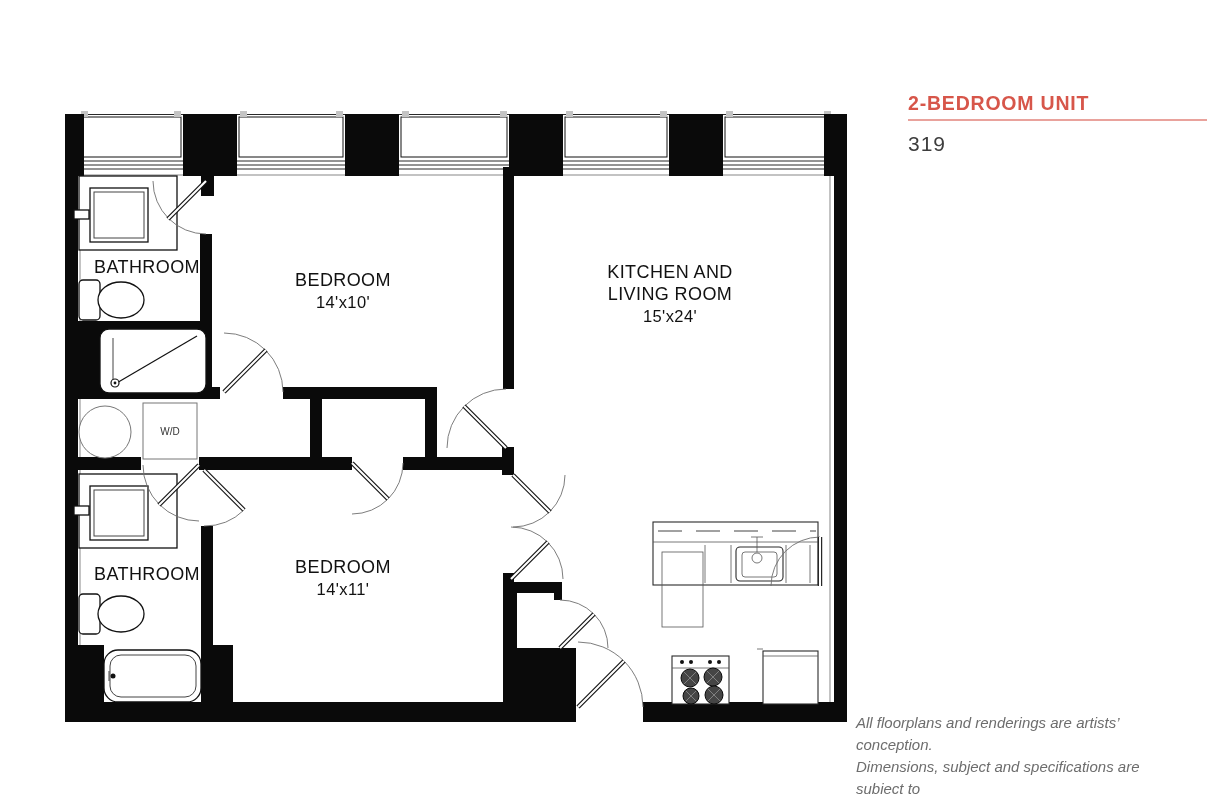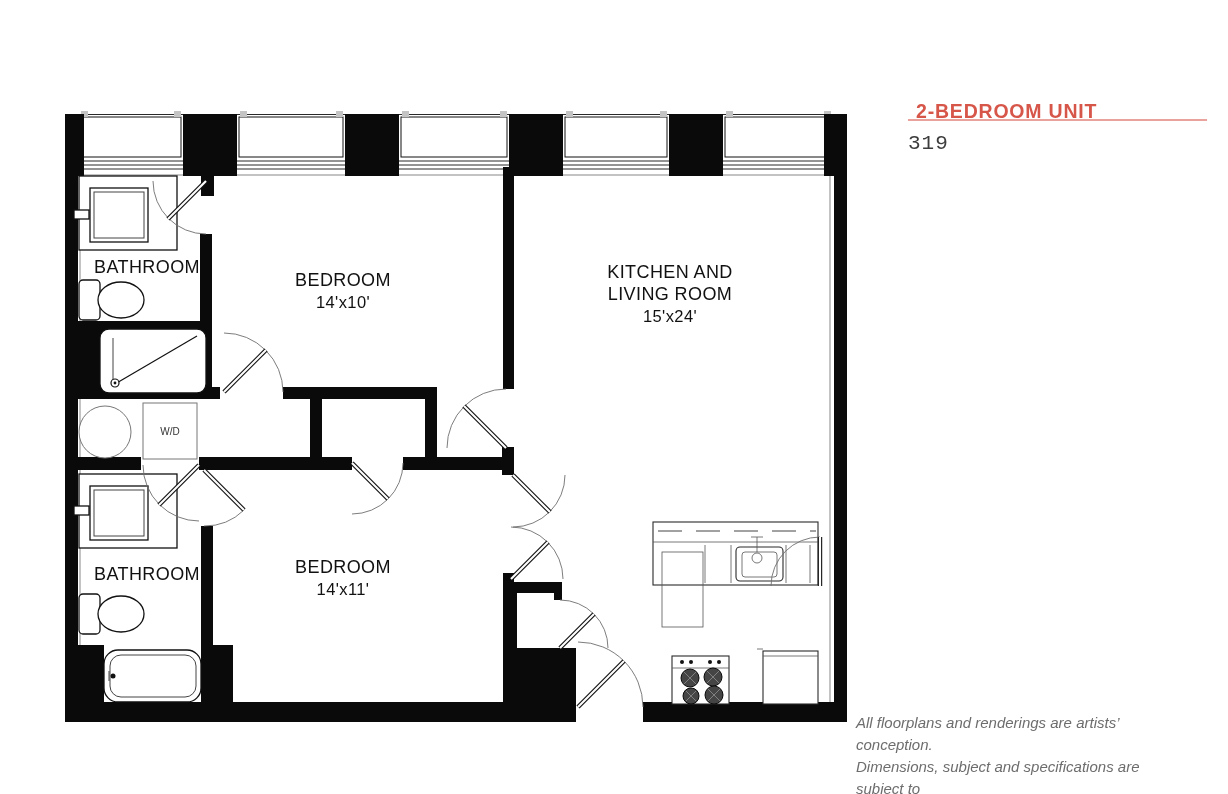--- a/index.html
+++ b/index.html
@@ -4,21 +4,21 @@
 <style>
   html,body{margin:0;padding:0;background:#ffffff;}
   .page{position:relative;width:1228px;height:794px;background:#fff;overflow:hidden;
         font-family:"Liberation Sans", sans-serif;}
   .plan-svg{position:absolute;left:0;top:0;}
   .sidebar-title{position:absolute;left:908px;top:92px;width:310px;
         font-size:19.5px;font-weight:700;letter-spacing:.8px;color:#d7564a;}
   .title-rule{position:absolute;left:908px;top:119px;width:299px;height:2px;
         background:#d7564a;opacity:.55;}
   .unit-number{position:absolute;left:908px;top:132px;font-size:21px;
-        color:#3d3d3d;letter-spacing:1px;font-weight:400;font-family:Liberation Mono, monospace;}
+        color:#3d3d3d;letter-spacing:1px;font-weight:400;}
   .disclaimer{position:absolute;left:856px;top:712px;width:320px;
         font-size:15px;font-style:italic;color:#6d6d6d;line-height:22px;}
   .room-label{fill:#111;font-family:"Liberation Sans",sans-serif;font-size:18px;letter-spacing:.4px;}
   .room-dims{fill:#111;font-family:"Liberation Sans",sans-serif;font-size:16.5px;letter-spacing:.4px;}
   .wd-label{fill:#333;font-family:"Liberation Sans",sans-serif;font-size:10px;}
   .wall{fill:#0a0a0a;stroke:none;}
   .faceline{stroke:#555;stroke-width:.7;}
   .sill{stroke:#111;stroke-width:.9;}
   .winframe{fill:#fff;stroke:#111;stroke-width:1;}
   .tick{fill:#c4c4c4;}
@@ -290,21 +290,21 @@
       <g>
         <text class="room-label" x="147" y="580" text-anchor="middle">BATHROOM</text>
       </g>
       <g>
         <text class="room-label" x="343" y="573" text-anchor="middle">BEDROOM</text>
         <text class="room-dims" x="343" y="595" text-anchor="middle">14'x11'</text>
       </g>
     </g>
   </svg>
 
-  <h1 class="sidebar-title" style="margin:8px;">2-BEDROOM UNIT</h1>
+  <h1 class="sidebar-title" style="margin:0;">2-BEDROOM UNIT</h1>
   <div class="title-rule"></div>
   <div class="unit-number">319</div>
   <div class="disclaimer">
     <div>All floorplans and renderings are artists’ conception.</div>
     <div>Dimensions, subject and specifications are subject to</div>
   </div>
 
 </div>
 
 </body></html>

